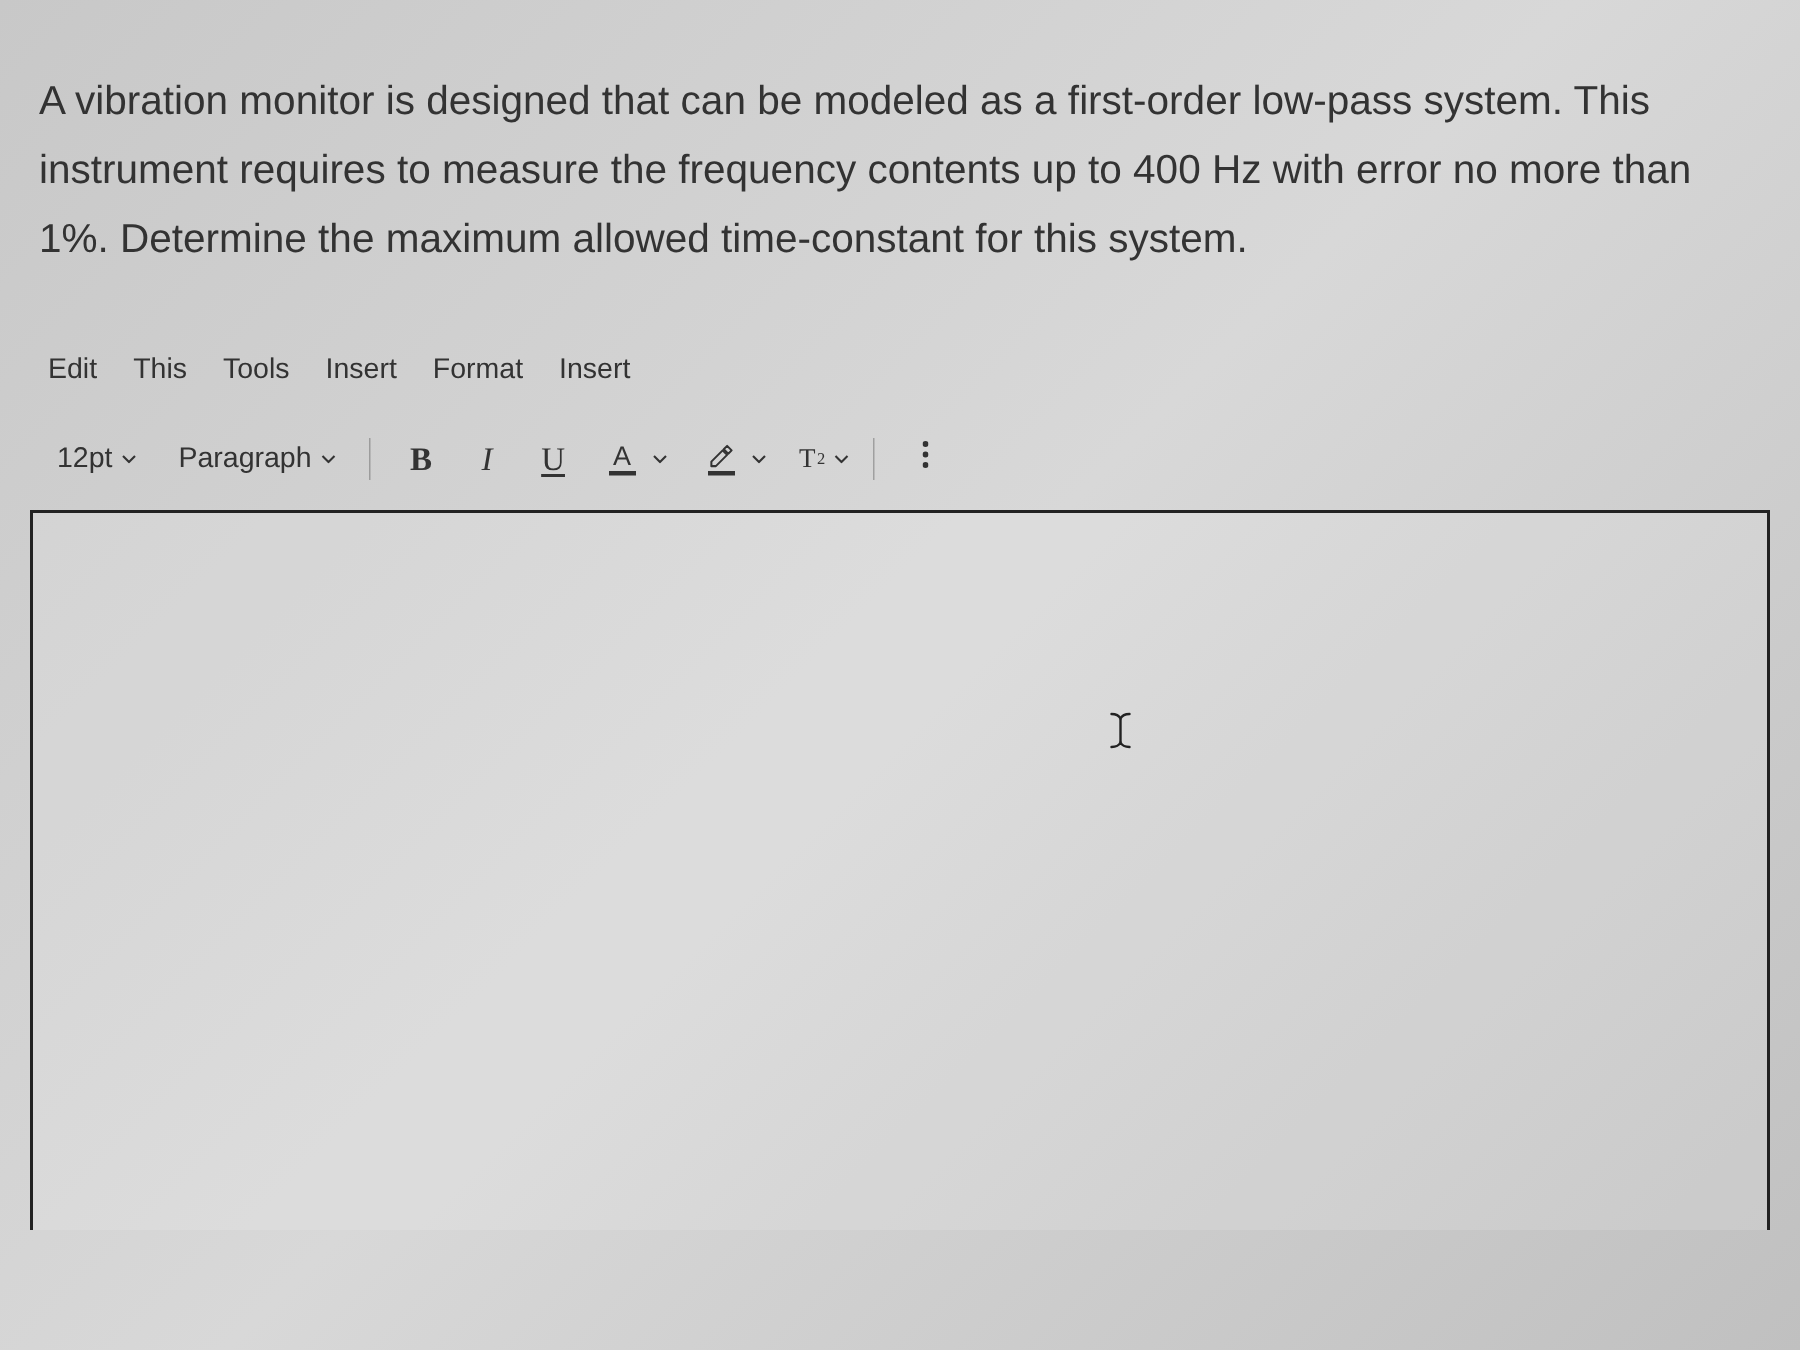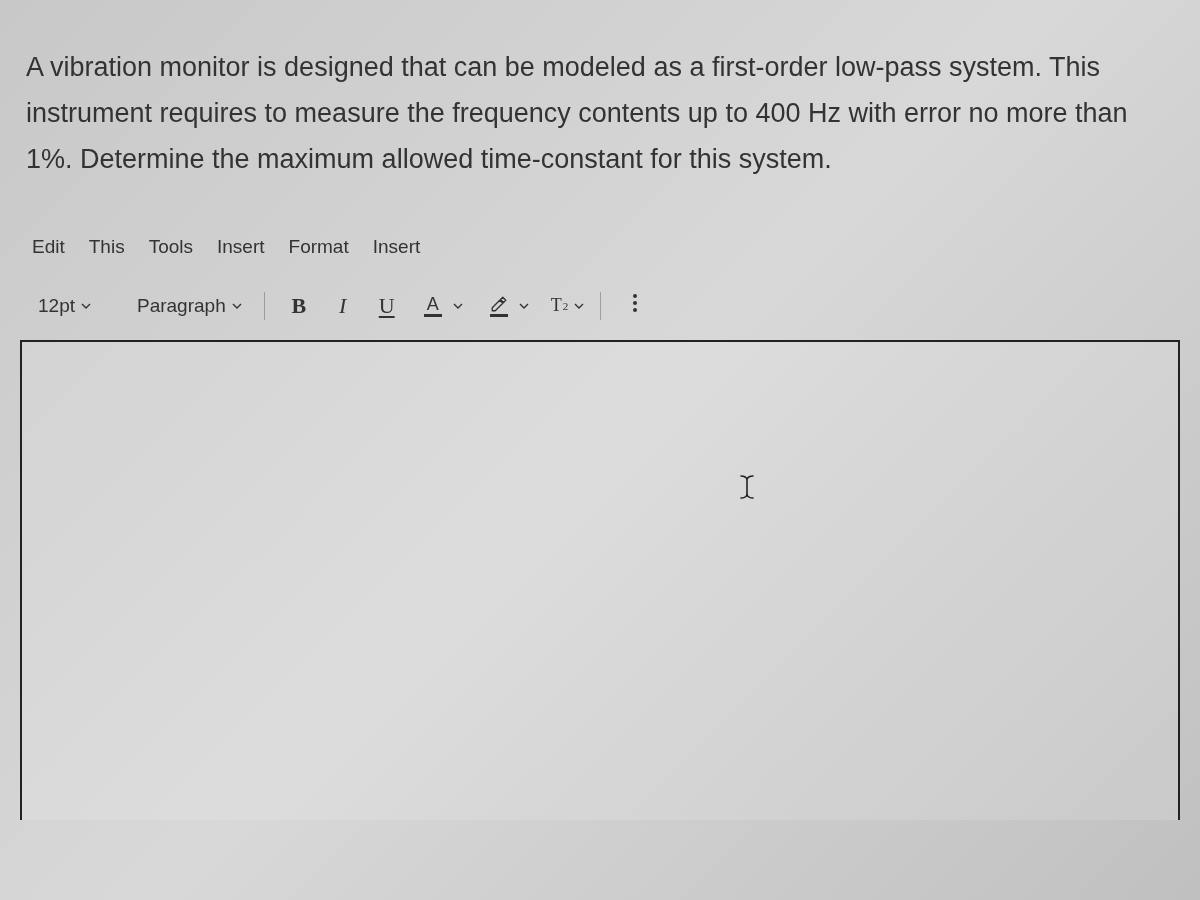--- a/index.html
+++ b/index.html
@@ -187,21 +187,21 @@
 <div class="editor-toolbar">
   <div class="toolbar-dropdown">
     <span class="font-size-label">12pt</span>
     <span class="chevron-down">
       <svg viewBox="0 0 10 6">
           <path d="M1 1 L5 5 L9 1" fill="none" stroke="#333" stroke-width="1.4"></path>
         </svg>
     </span>
   </div>
 
-  <div class="toolbar-dropdown" style="margin-left:26px;">
+  <div class="toolbar-dropdown" style="margin-left:8px;">
     <span class="block-format-label">Paragraph</span>
     <span class="chevron-down">
       <svg viewBox="0 0 10 6">
           <path d="M1 1 L5 5 L9 1" fill="none" stroke="#333" stroke-width="1.4"></path>
         </svg>
     </span>
   </div>
 
   <div class="toolbar-divider"></div>
 

